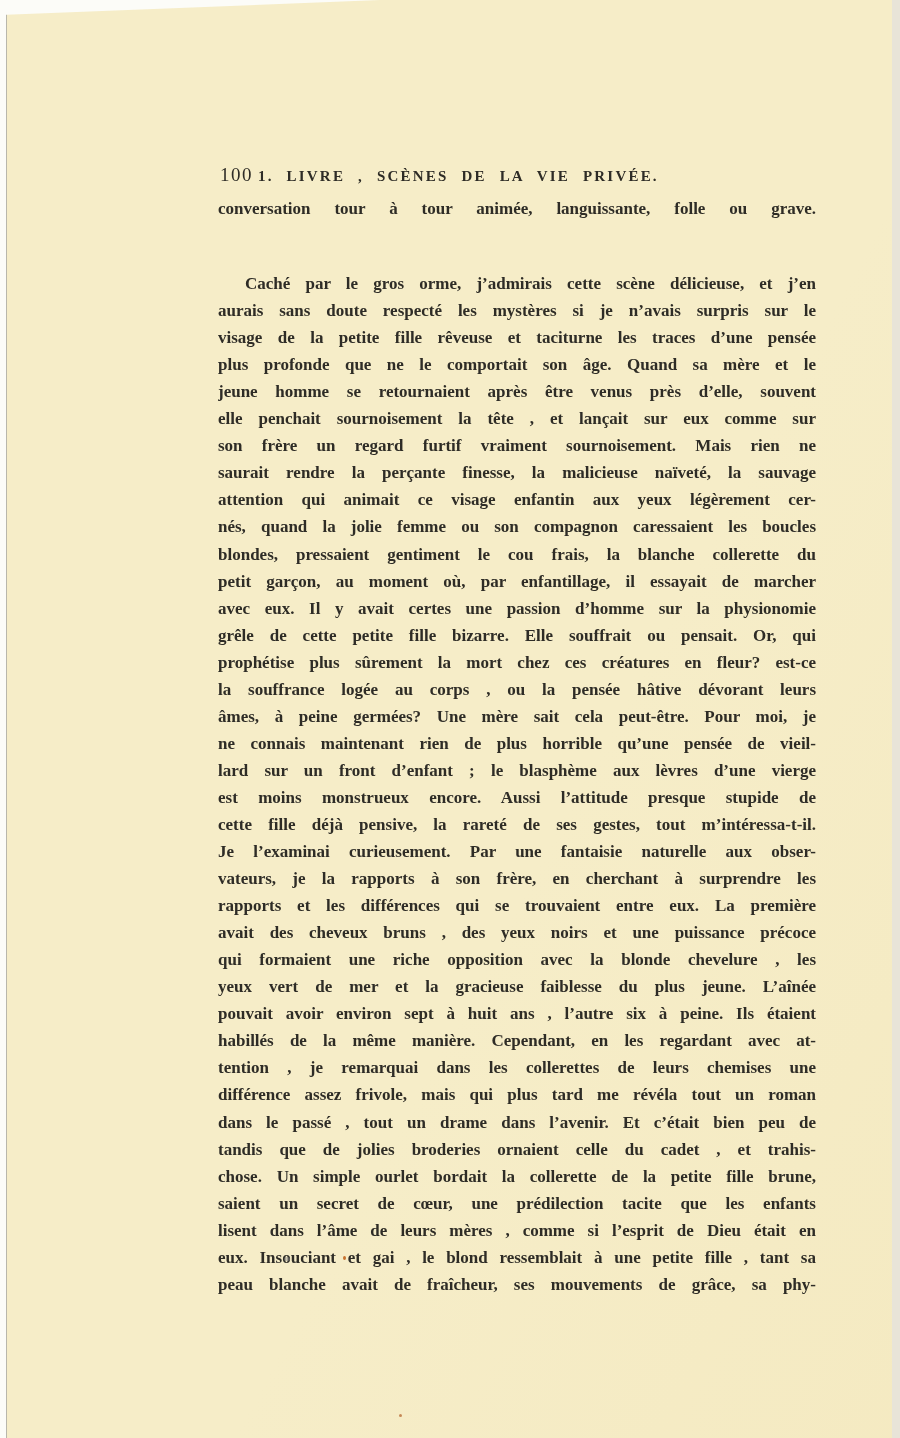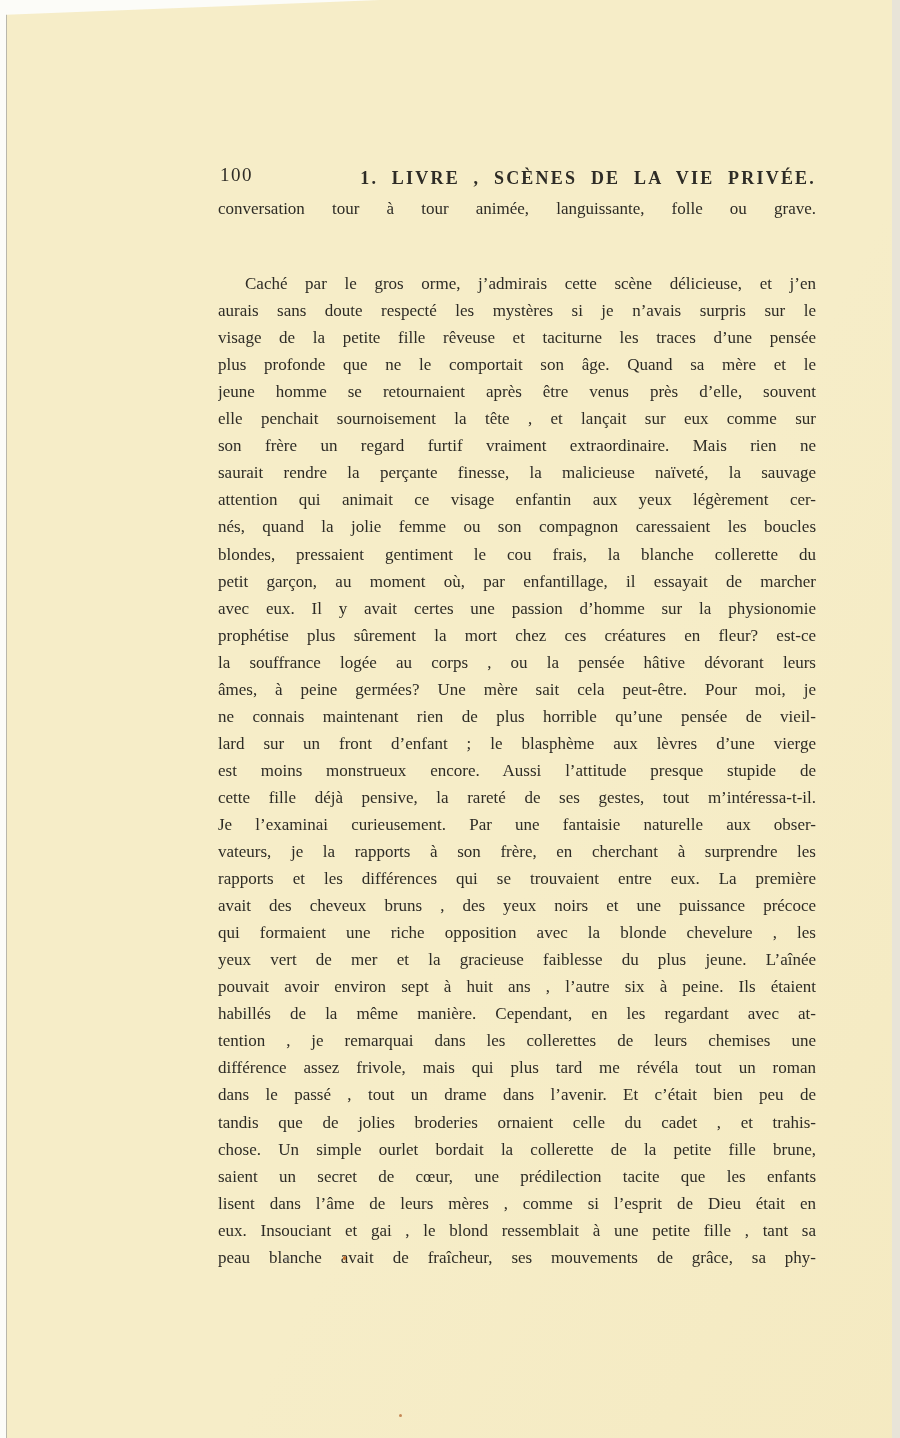--- a/index.html
+++ b/index.html
@@ -42,41 +42,42 @@
   }
   .page-number {
     position: absolute;
     left: 2px; top: 0;
     font-size: 19px;
     letter-spacing: 1.5px;
   }
   .running-title {
     position: absolute;
     left: 40px; right: 0; top: 4px;
-    text-align: right;
-    font-size: 18px;
+    text-align: left;
+    font-size: 15px;
     font-weight: bold;
     letter-spacing: 2.2px;
     word-spacing: 7px;
     white-space: nowrap;
   }
   
   .text-block {
     position: absolute;
     left: 218px; top: 195px;
     width: 598px;
   }
   .line {
     font-size: 17px;
     line-height: 27.05px;
     height: 27.05px;
     text-align: justify;
     text-align-last: justify;
     overflow: hidden;
     white-space: normal;
+    font-weight: bold;
   }
   .line.indent { text-indent: 27px; margin-top: 48px; }
   
   .speck {
     position: absolute;
     border-radius: 50%;
   }
   .speck-1 { left: 343px; top: 1256px; width: 3px; height: 4px; background: #c8722e; }
   .speck-2 { left: 399px; top: 1414px; width: 3px; height: 3px; background: #b96f3a; opacity: 0.8; }
   .speck-3 { left: 284px; top: 1257px; width: 6px; height: 4px; background: #9a9a96; opacity: 0.45; border-radius: 40%; }
@@ -96,27 +97,28 @@
 
   <div class="text-block">
 
   <div class="line">conversation tour à tour animée, languissante, folle ou grave.</div>
       <div class="line indent">Caché par le gros orme, j’admirais cette scène délicieuse, et j’en</div>
       <div class="line">aurais sans doute respecté les mystères si je n’avais surpris sur le</div>
       <div class="line">visage de la petite fille rêveuse et taciturne les traces d’une pensée</div>
       <div class="line">plus profonde que ne le comportait son âge. Quand sa mère et le</div>
       <div class="line">jeune homme se retournaient après être venus près d’elle, souvent</div>
       <div class="line">elle penchait sournoisement la tête , et lançait sur eux comme sur</div>
-      <div class="line">son frère un regard furtif vraiment extraordinaire. Mais rien ne</div>
+      <div class="line">son frère un regard furtif vraiment sournoisement. Mais rien ne</div>
       <div class="line">saurait rendre la perçante finesse, la malicieuse naïveté, la sauvage</div>
       <div class="line">attention qui animait ce visage enfantin aux yeux légèrement cer-</div>
       <div class="line">nés, quand la jolie femme ou son compagnon caressaient les boucles</div>
       <div class="line">blondes, pressaient gentiment le cou frais, la blanche collerette du</div>
       <div class="line">petit garçon, au moment où, par enfantillage, il essayait de marcher</div>
       <div class="line">avec eux. Il y avait certes une passion d’homme sur la physionomie</div>
+      <div class="line">grêle de cette petite fille bizarre. Elle souffrait ou pensait. Or, qui</div>
       <div class="line">prophétise plus sûrement la mort chez ces créatures en fleur? est-ce</div>
       <div class="line">la souffrance logée au corps , ou la pensée hâtive dévorant leurs</div>
       <div class="line">âmes, à peine germées? Une mère sait cela peut-être. Pour moi, je</div>
       <div class="line">ne connais maintenant rien de plus horrible qu’une pensée de vieil-</div>
       <div class="line">lard sur un front d’enfant ; le blasphème aux lèvres d’une vierge</div>
       <div class="line">est moins monstrueux encore. Aussi l’attitude presque stupide de</div>
       <div class="line">cette fille déjà pensive, la rareté de ses gestes, tout m’intéressa-t-il.</div>
       <div class="line">Je l’examinai curieusement. Par une fantaisie naturelle aux obser-</div>
       <div class="line">vateurs, je la rapports à son frère, en cherchant à surprendre les</div>
       <div class="line">rapports et les différences qui se trouvaient entre eux. La première</div>

